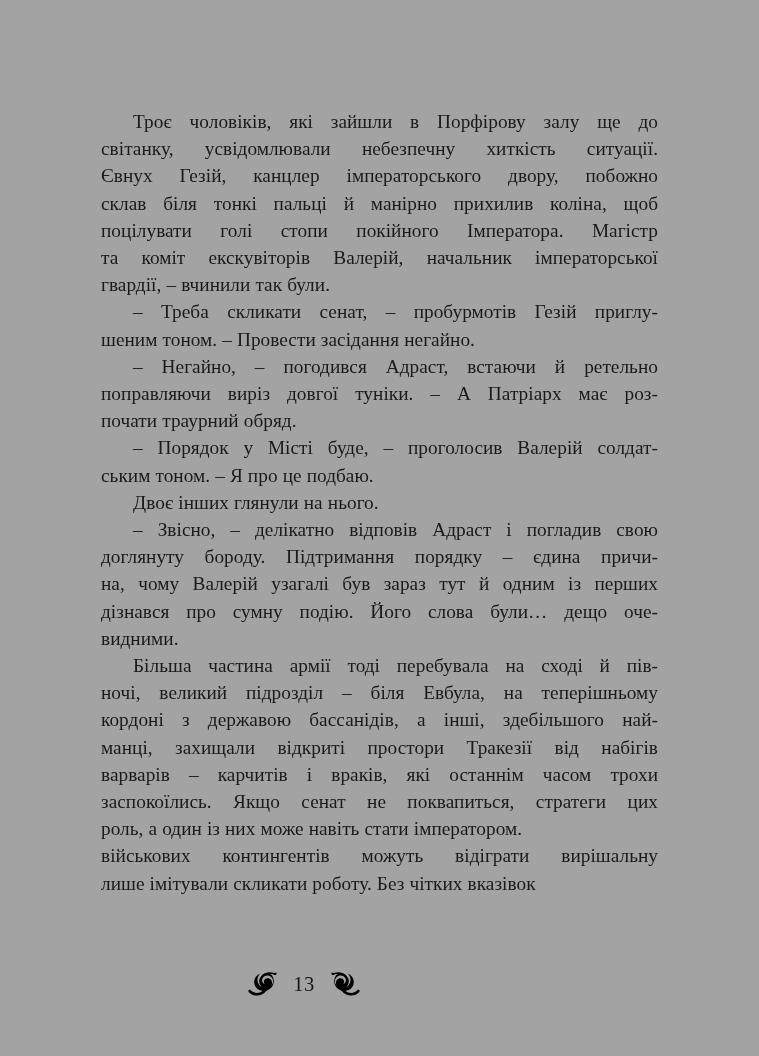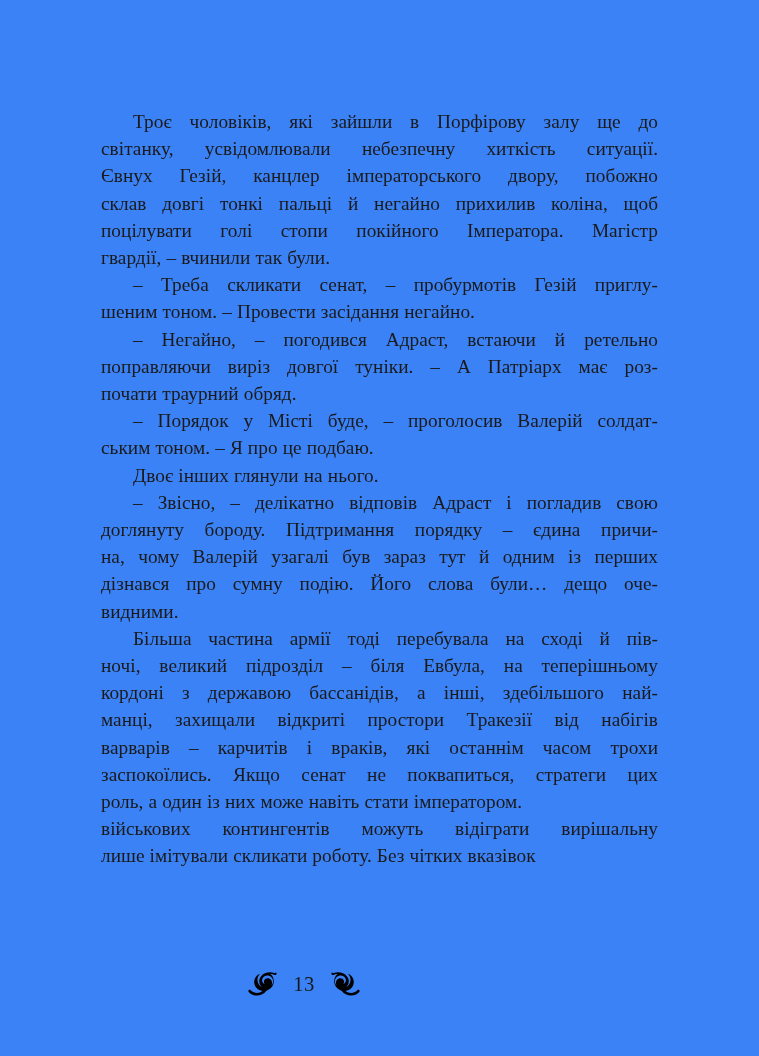--- a/index.html
+++ b/index.html
@@ -6,21 +6,21 @@
   html, body {
     margin: 0;
     padding: 0;
     background: #ffffff;
   }
 
   .page {
     position: relative;
     width: 759px;
     height: 1056px;
-    background: #3b82f6;
+    background: #a3a3a3;
     overflow: hidden;
     box-sizing: border-box;
   }
 
   .text-block {
     position: absolute;
     left: 101px;
     top: 108px;
     width: 557px;
   }
@@ -98,22 +98,23 @@
 <body>
 
 <div class="page">
 
   <div class="text-block">
 
     <p class="para">
       <span class="ln first just">Троє чоловіків, які зайшли в Порфірову залу ще до</span>
       <span class="ln just">світанку, усвідомлювали небезпечну хиткість ситуації.</span>
       <span class="ln just">Євнух Гезій, канцлер імператорського двору, побожно</span>
-      <span class="ln just">склав довгі тонкі пальці й негайно прихилив коліна, щоб</span>
+      <span class="ln just">склав біля тонкі пальці й манірно прихилив коліна, щоб</span>
       <span class="ln just">поцілувати голі стопи покійного Імператора. Магістр</span>
+      <span class="ln just">та коміт екскувіторів Валерій, начальник імператорської</span>
       <span class="ln last">гвардії, – вчинили так були.</span>
     </p>
 
     <p class="para">
       <span class="ln first just">– Треба скликати сенат, – пробурмотів Гезій приглу-</span>
       <span class="ln last">шеним тоном. – Провести засідання негайно.</span>
     </p>
 
     <p class="para">
       <span class="ln first just">– Негайно, – погодився Адраст, встаючи й ретельно</span>

